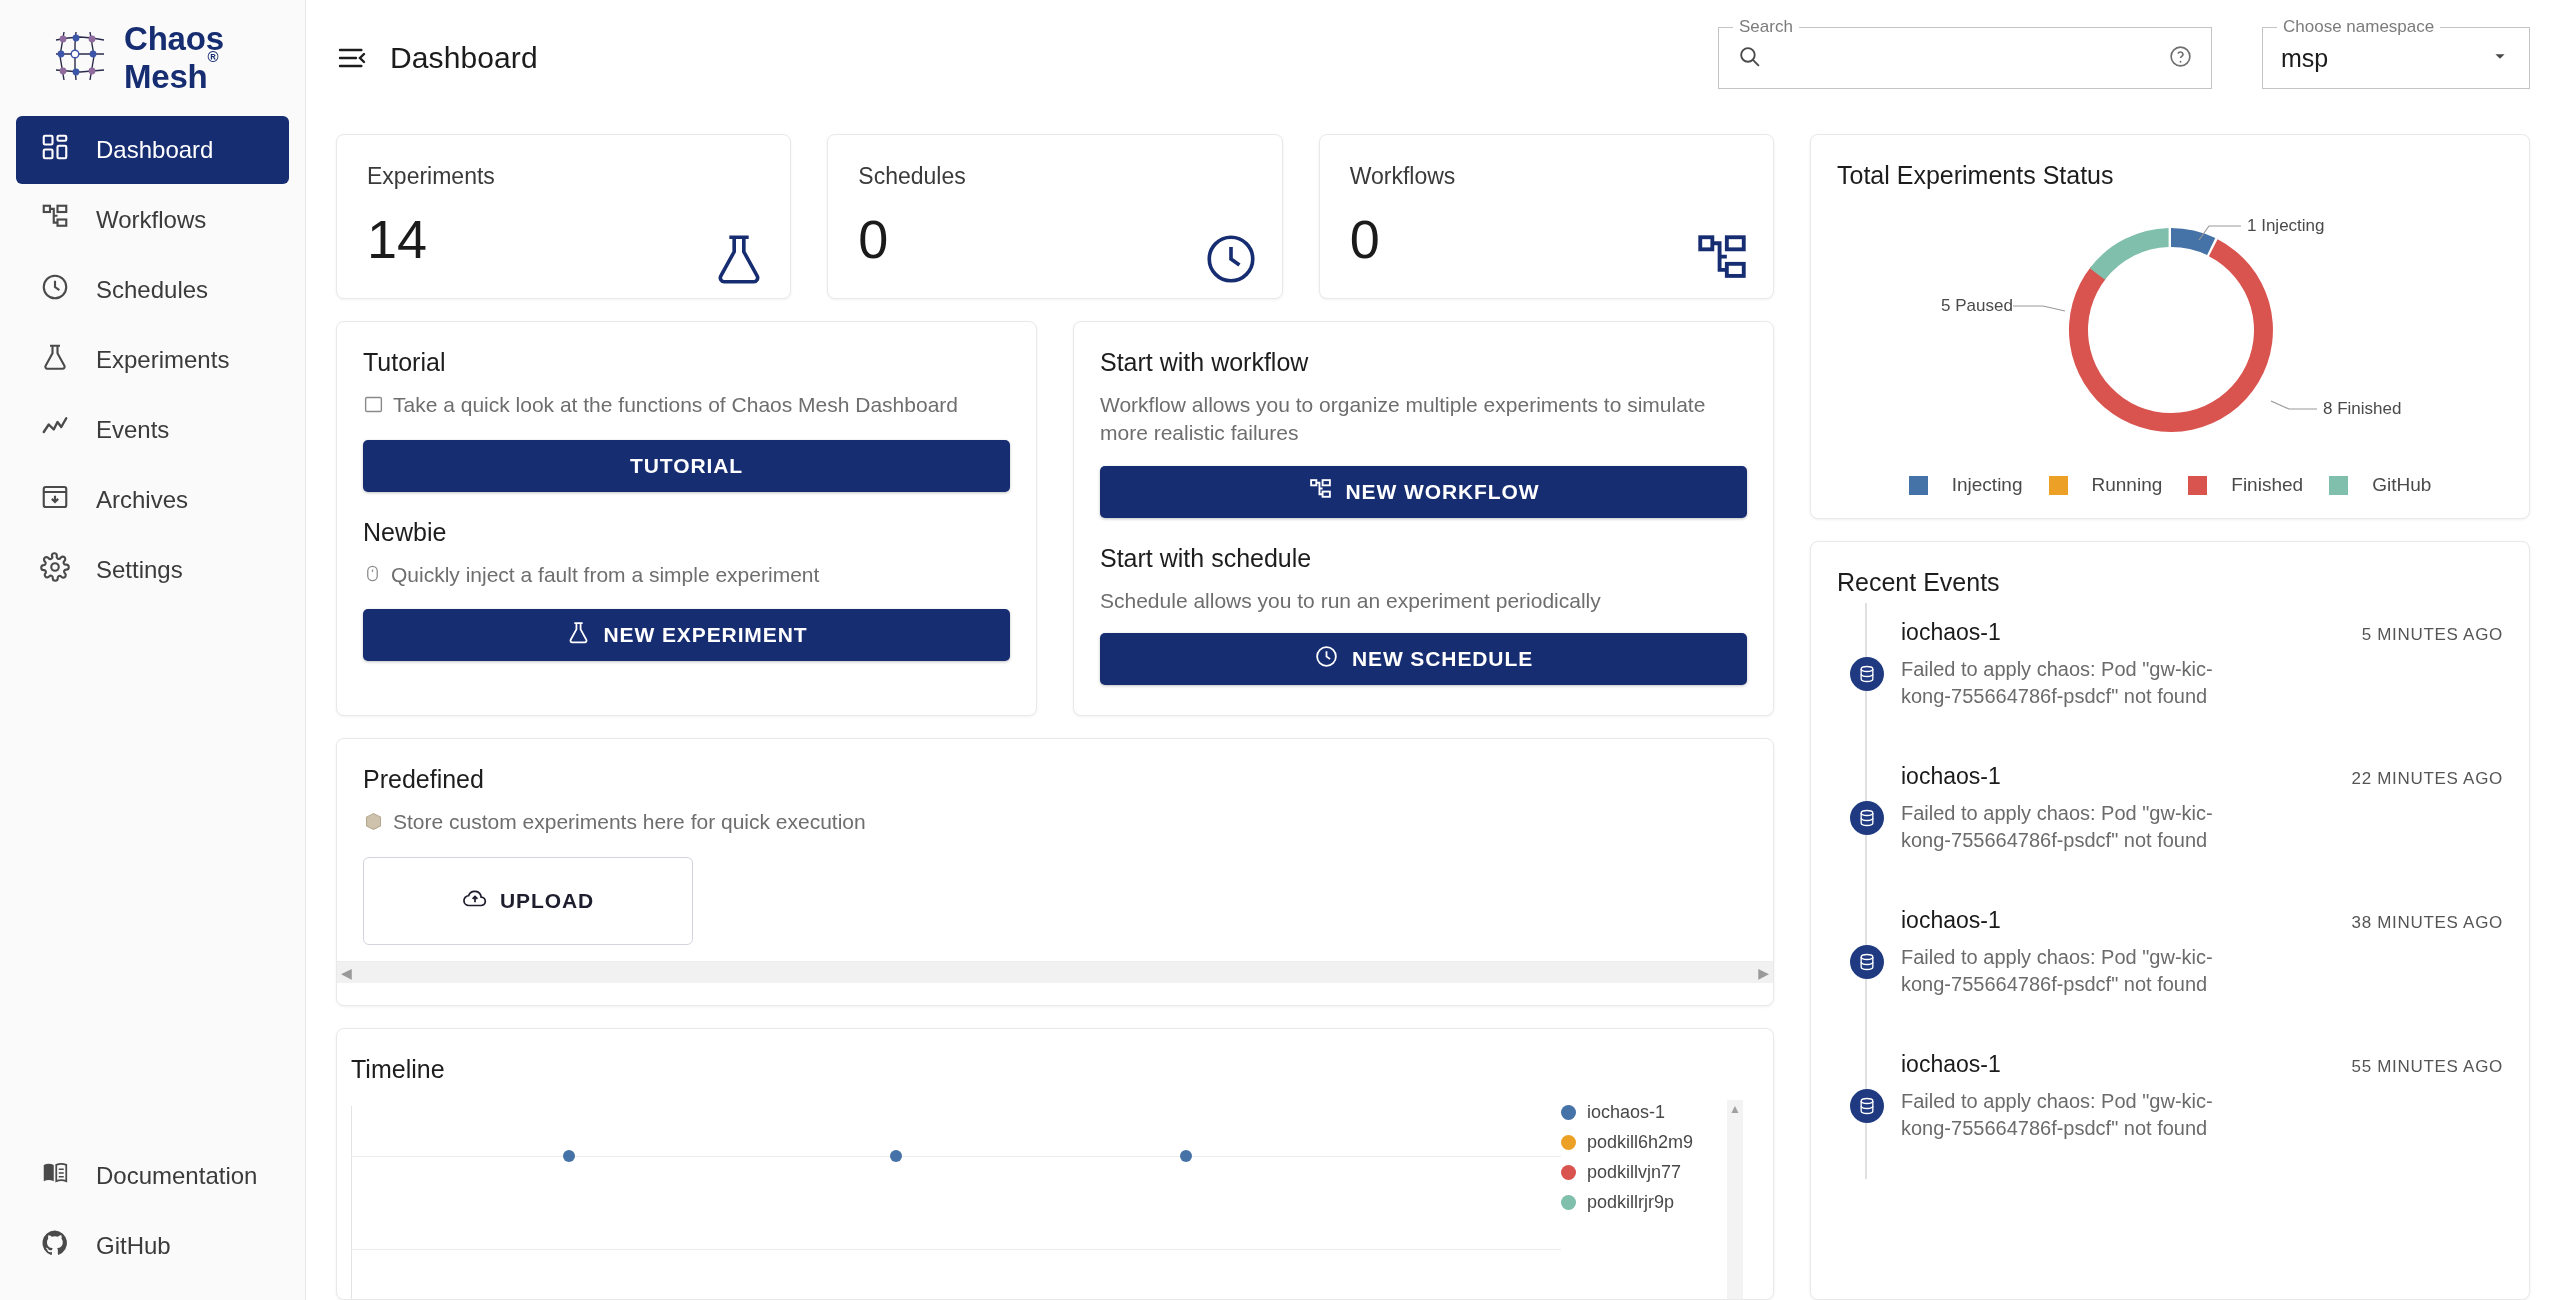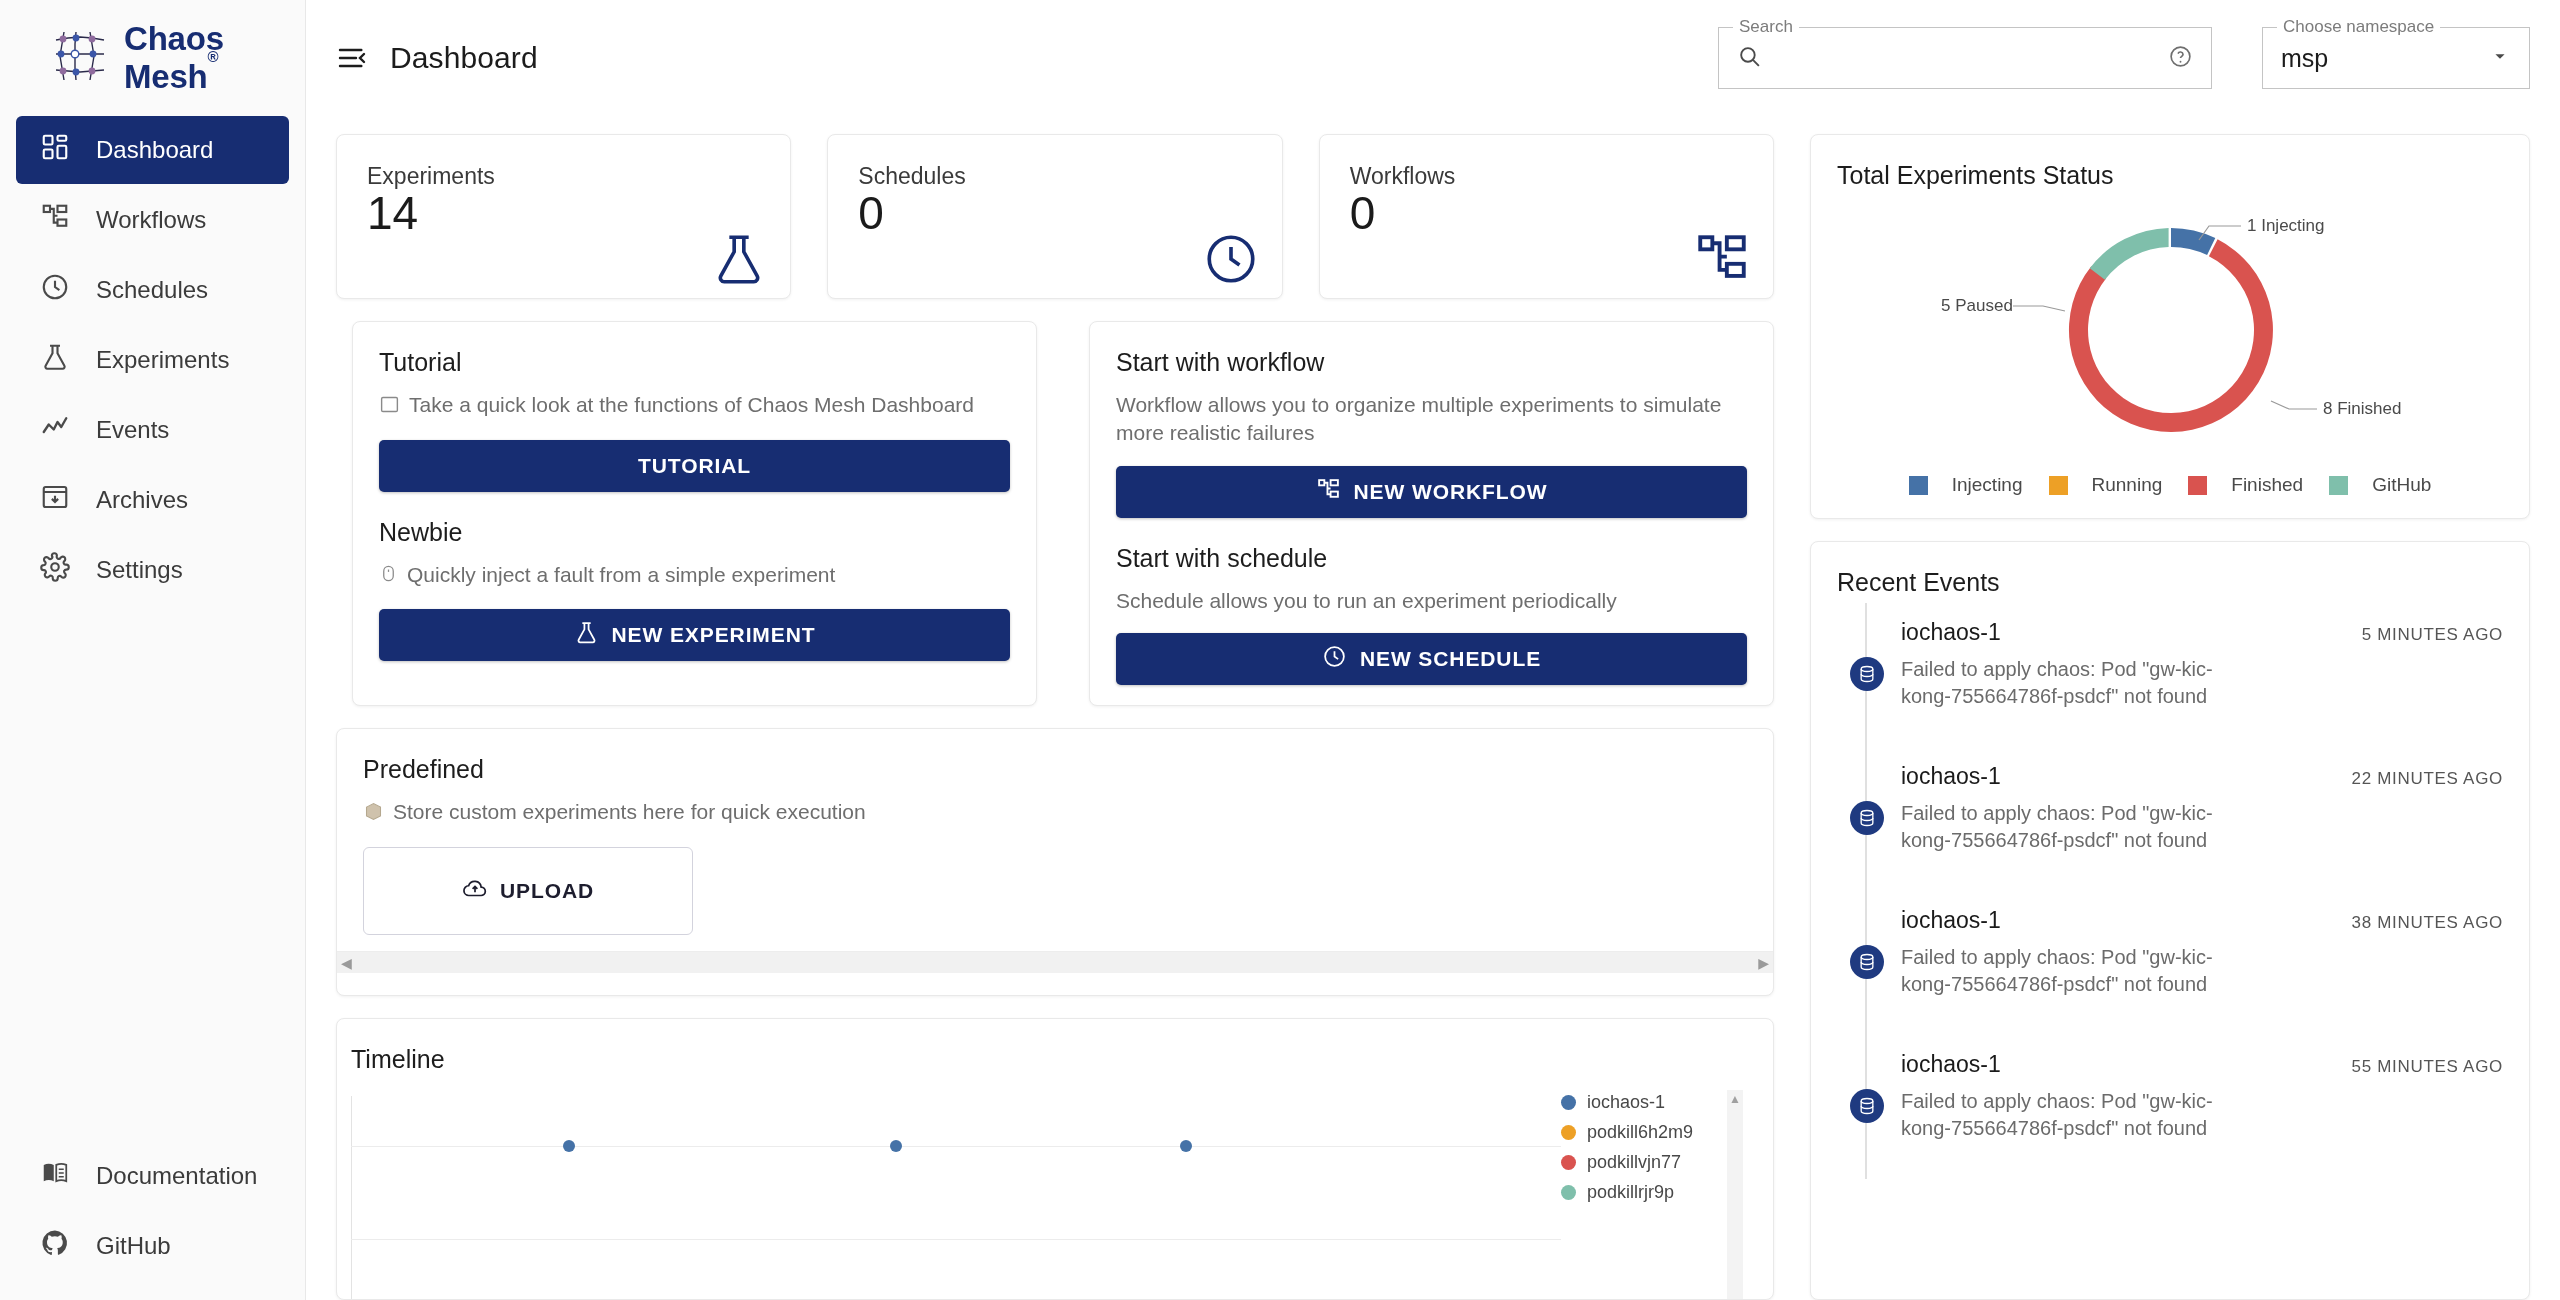--- a/index.html
+++ b/index.html
@@ -82,26 +82,26 @@
 
   .card {
     background: #fff; border: 1px solid #e9e9e9; border-radius: 8px;
     box-shadow: 0 1px 3px rgba(0,0,0,.06);
   }
 
   
   .stats-row { display: flex; gap: 36px; }
   .stat-card { flex: 1; height: 165px; position: relative; padding: 28px 30px; overflow: hidden; }
   .stat-label { font-size: 23px; color: #3a3a3a; }
-  .stat-value { font-size: 46px; color: #1b1b1b; line-height: 1; }
+  .stat-value { font-size: 54px; color: #1b1b1b; margin-top: 22px; line-height: 1; }
   .stat-icon { position: absolute; right: 22px; bottom: 6px; color: #172d72; }
 
   
   .info-row { display: flex; gap: 36px; }
-  .info-card { flex: 1; padding: 26px 26px 20px 26px; margin-left: 16px; }
+  .info-card { flex: 1; padding: 26px 26px 30px 26px; }
   .info-h { font-size: 25px; color: #1d1d1d; margin-bottom: 14px; }
   .info-sub {
     font-size: 21px; color: #6e6e6e; line-height: 1.35;
     display: flex; align-items: flex-start; gap: 9px; margin-bottom: 18px;
   }
   .btn {
     width: 100%; height: 52px; border: none; border-radius: 5px;
     background: #172d72; color: #fff; font-size: 21px; font-weight: bold;
     letter-spacing: .9px; display: flex; align-items: center; justify-content: center;
     gap: 13px; cursor: pointer; font-family: "Liberation Sans", sans-serif;

